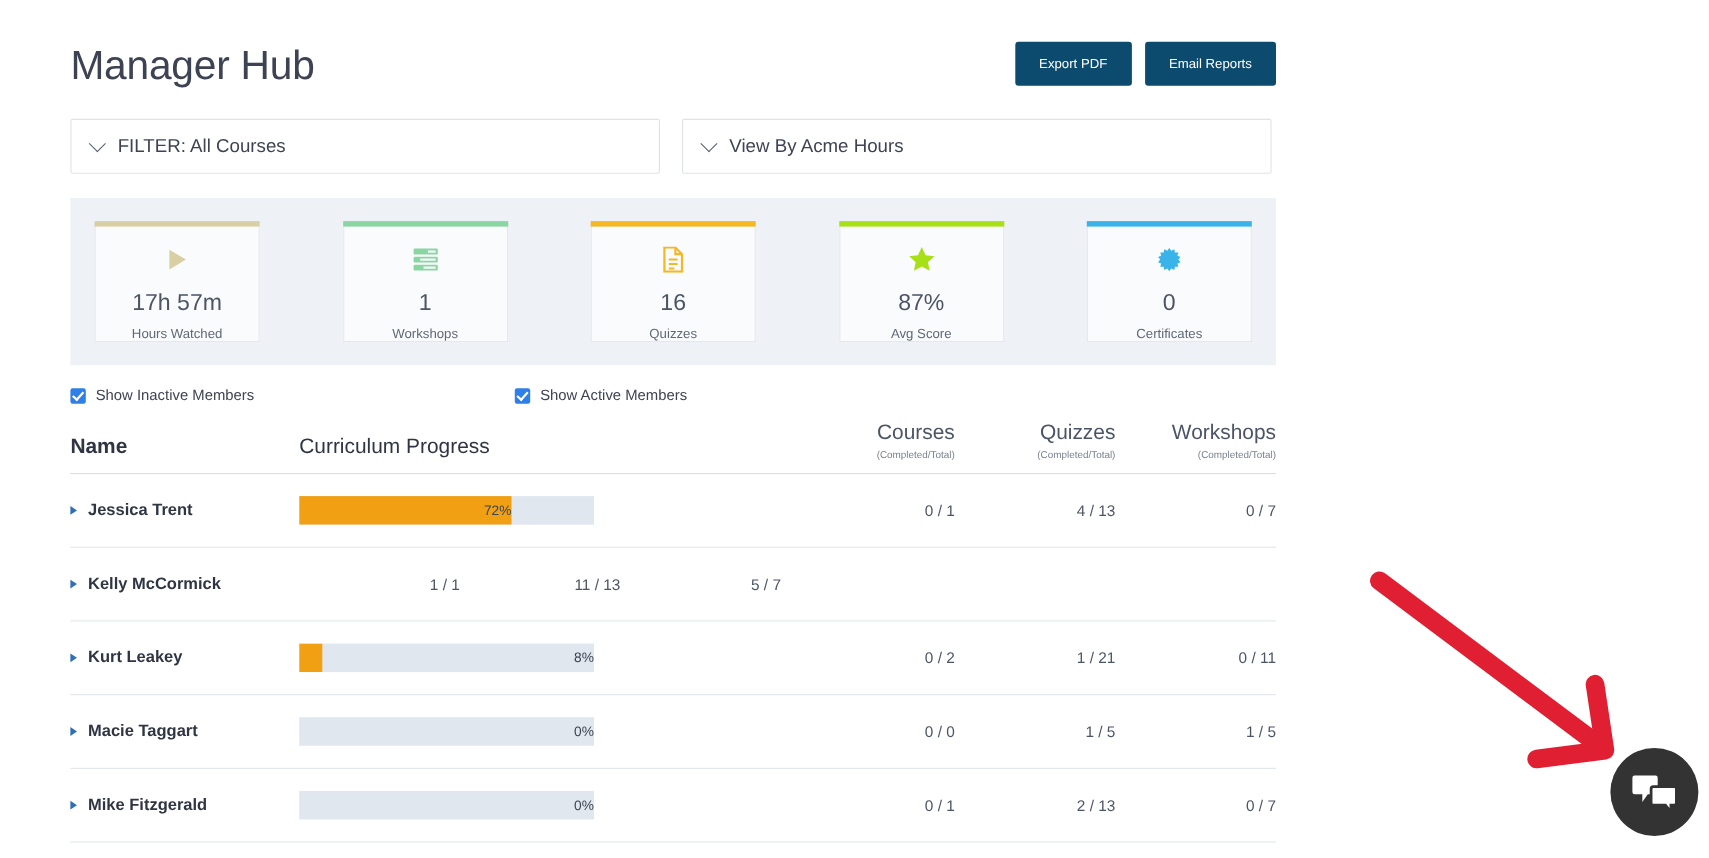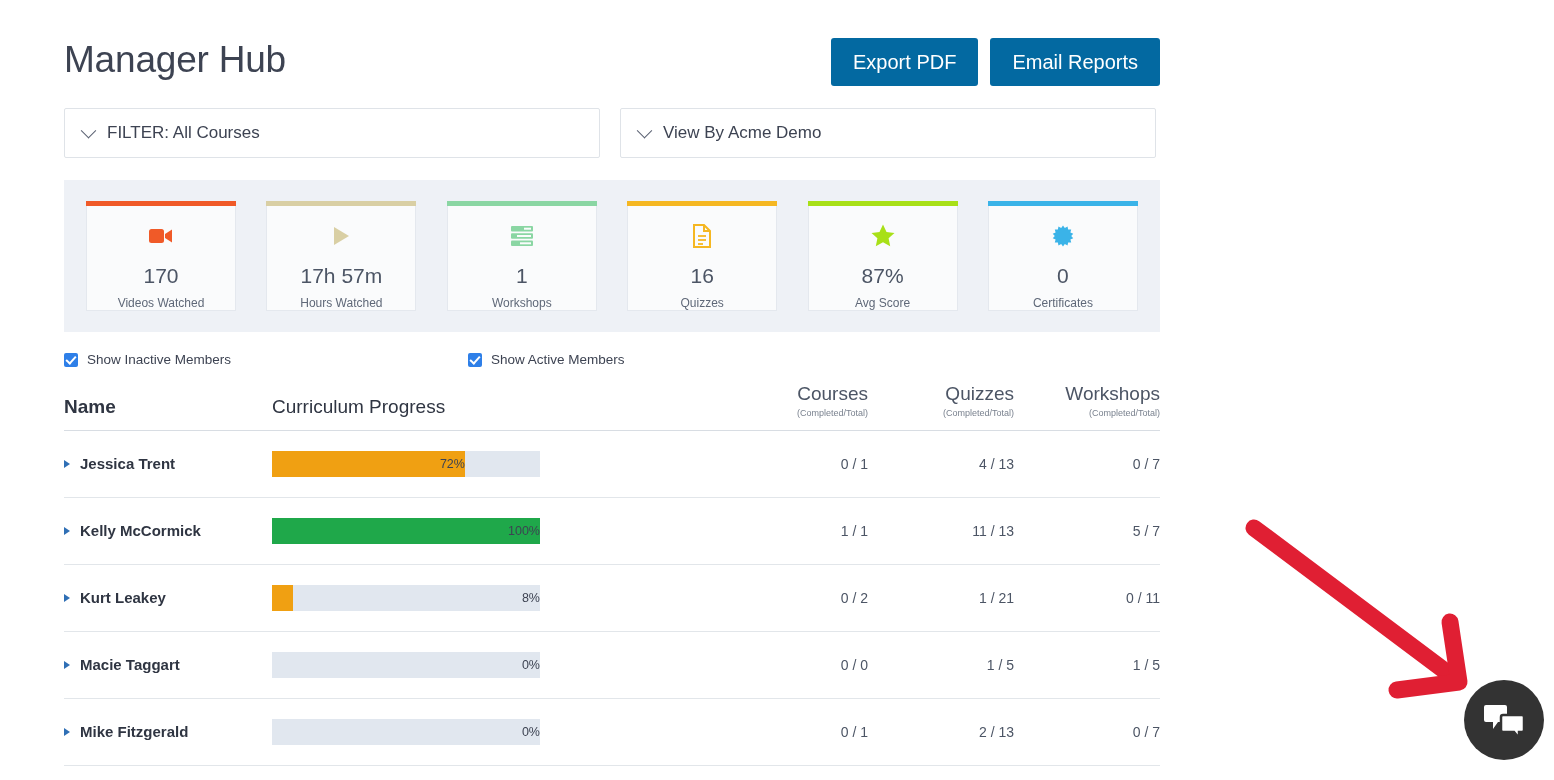--- a/index.html
+++ b/index.html
@@ -19,23 +19,23 @@
   .page-title {
     font-size: 37px; font-weight: 400; color: #3d4352;
     letter-spacing: -0.2px; line-height: 1.2;
     position: absolute; left: 0; top: 24px;
   }
   .header-actions {
     position: absolute; right: 0; top: 24px;
     display: flex; gap: 12px;
   }
   .btn-primary {
-    background: #0369a1; color: #fff; border: none; border-radius: 3px;
+    background: #0c4a6e; color: #fff; border: none; border-radius: 3px;
     font-family: "Liberation Sans", sans-serif;
-    font-size: 20px; padding: 14px 22px; cursor: pointer; line-height: 1;
+    font-size: 12px; padding: 14px 22px; cursor: pointer; line-height: 1;
     white-space: nowrap;
   }
 
   
   .filters {
     position: absolute; left: 64px; top: 108px;
     display: flex; gap: 20px;
   }
   .select-box {
     width: 536px; height: 50px;
@@ -152,36 +152,25 @@
     </div>
   </div>
 
   <div class="filters">
     <div class="select-box">
       <span class="chev"></span>
       <span class="label">FILTER: All Courses</span>
     </div>
     <div class="select-box">
       <span class="chev"></span>
-      <span class="label">View By Acme Demo</span>
+      <span class="label">View By Acme Hours</span>
     </div>
   </div>
 
   <div class="stats-panel" id="stats-panel">
-      <div class="stat-card">
-        <div class="topbar" style="background:#f05a28"></div>
-        <div class="stat-icon">
-          <svg width="24" height="18" viewBox="0 0 24 18">
-            <rect x="0" y="2" width="15" height="14" rx="2.5" fill="#f05a28"></rect>
-            <path d="M16 7 L23 2.5 V15.5 L16 11 Z" fill="#f05a28"></path>
-          </svg>
-        </div>
-        <div class="stat-value">170</div>
-        <div class="stat-label">Videos Watched</div>
-      </div>
       <div class="stat-card">
         <div class="topbar" style="background:#d9cfa4"></div>
         <div class="stat-icon">
           <svg width="22" height="22" viewBox="0 0 22 22">
             <path d="M4 2 L19 11 L4 20 Z" fill="#d9cfa4"></path>
           </svg>
         </div>
         <div class="stat-value">17h 57m</div>
         <div class="stat-label">Hours Watched</div>
       </div>
@@ -278,26 +267,20 @@
           </div>
           <div class="td-num">0 / 1</div>
           <div class="td-num">4 / 13</div>
           <div class="td-num">0 / 7</div>
         </div>
         <div class="trow">
           <div class="td-name">
             <span class="caret"></span>
             <span class="nm">Kelly McCormick</span>
           </div>
-          <div class="td-prog">
-            <div class="bar-track">
-              <div class="bar-fill" style="width:100%;background:#1fa84a"></div>
-              <div class="bar-text" style="left:0;width:100%;">100%</div>
-            </div>
-          </div>
           <div class="td-num">1 / 1</div>
           <div class="td-num">11 / 13</div>
           <div class="td-num">5 / 7</div>
         </div>
         <div class="trow">
           <div class="td-name">
             <span class="caret"></span>
             <span class="nm">Kurt Leakey</span>
           </div>
           <div class="td-prog">

